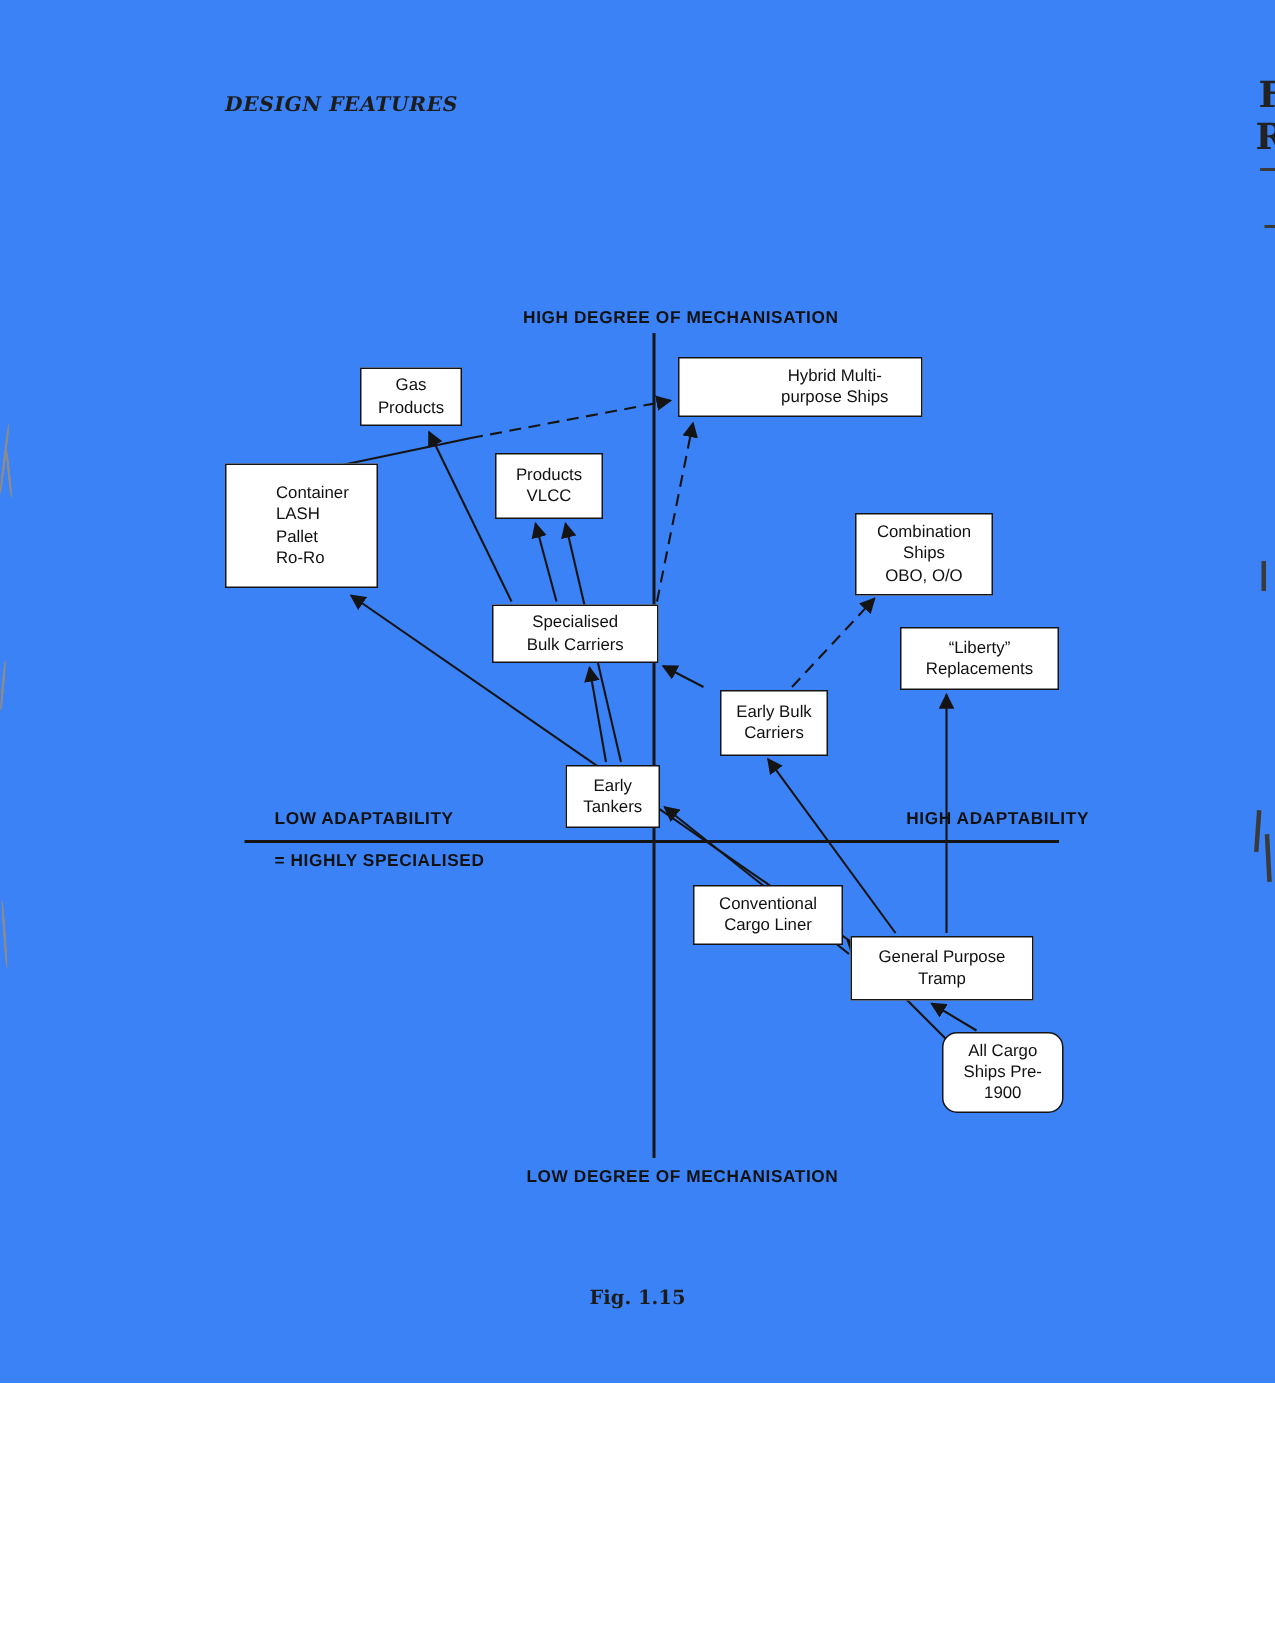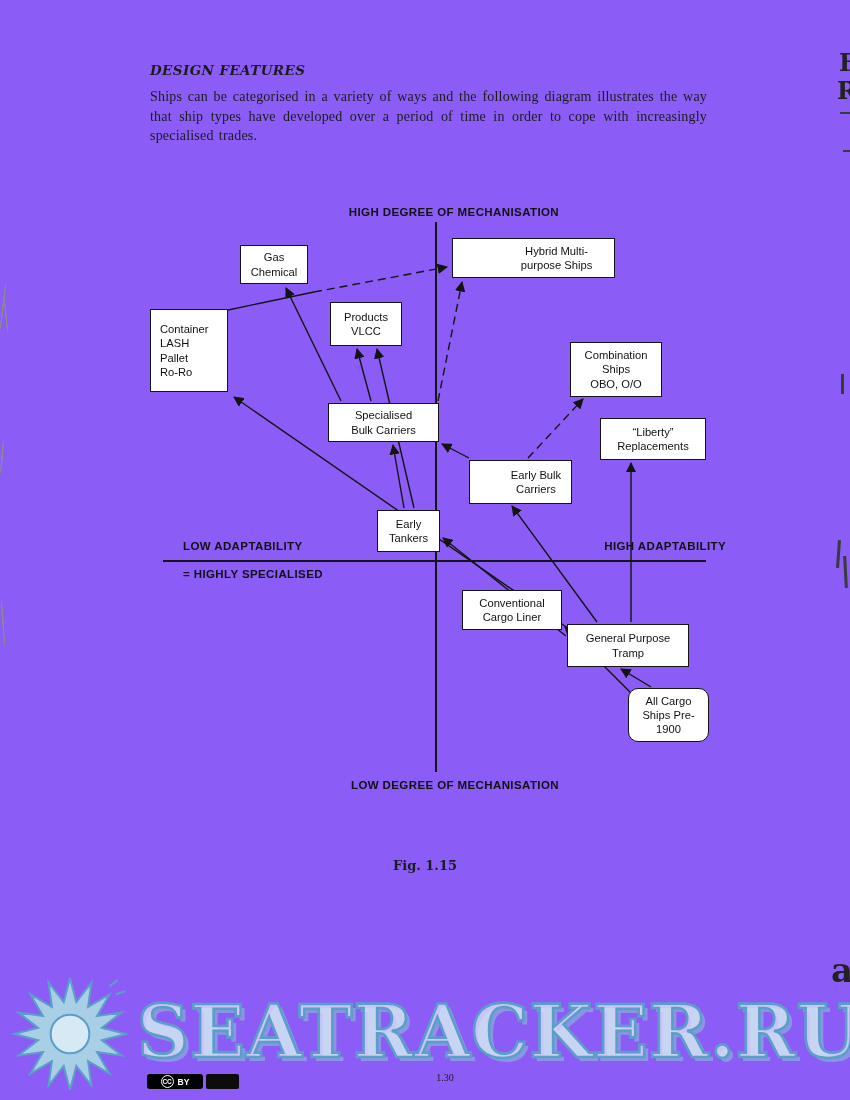--- a/index.html
+++ b/index.html
@@ -1,18 +1,18 @@
 <!DOCTYPE html>
 <html><head>
 <meta charset="utf-8">
 <style>
   html,body{margin:0;padding:0;}
   body{width:850px;height:1100px;background:#ffffff;overflow:hidden;
        font-family:"Liberation Serif",serif;color:#1c1c1c;}
-  .page{position:relative;width:850px;height:1100px;overflow:hidden;background:#8b5cf6;}
+  .page{position:relative;width:850px;height:922px;overflow:hidden;background:#3b82f6;}
 
   
   .heading{position:absolute;left:150px;top:62px;
            font-family:"DejaVu Serif",serif;font-style:italic;font-weight:bold;
            font-size:13.5px;letter-spacing:.4px;}
   .body-text{position:absolute;left:150px;top:87px;width:557px;
              font-size:14px;line-height:19.5px;text-align:justify;
              letter-spacing:.2px;word-spacing:1.5px;}
 
   
@@ -58,21 +58,20 @@
   .art{position:absolute;color:#222;font-family:"DejaVu Serif",serif;font-weight:bold;z-index:4;}
   .art-bar{position:absolute;background:#3a3a3a;z-index:4;}
   .art-gray{position:absolute;border-left:2px solid #8b8b8b;z-index:4;border-radius:60%;}
 </style>
 </head>
 <body>
 
 <div class="page">
 
   <div class="heading">DESIGN FEATURES</div>
-  <div class="body-text">Ships can be categorised in a variety of ways and the following diagram illustrates the way that ship types have developed over a period of time in order to cope with increasingly specialised trades.</div>
 
   <svg class="arrow-layer" width="850" height="1100">
     <defs>
       <marker id="arr" viewBox="0 0 10 10" refX="9" refY="5" markerWidth="7.5" markerHeight="7.5" orient="auto">
         <path d="M0,0 L10,5 L0,10 z" fill="#141414"></path>
       </marker>
     </defs>
 
     <line x1="572" y1="631" x2="234" y2="397" stroke="#141414" stroke-width="1.4" marker-end="url(#arr)"></line>
     <line x1="566" y1="636" x2="443" y2="538" stroke="#141414" stroke-width="1.4" marker-end="url(#arr)"></line>
@@ -94,29 +93,29 @@
 
   <div class="axis-v"></div>
   <div class="axis-h"></div>
 
   <div class="axis-label" style="left:436px;top:206px;transform:translateX(-51%);">HIGH DEGREE OF MECHANISATION</div>
   <div class="axis-label" style="left:436px;top:779px;transform:translateX(-50.5%);">LOW DEGREE OF MECHANISATION</div>
   <div class="axis-label" style="left:163px;top:540px;">LOW ADAPTABILITY</div>
   <div class="axis-label" style="left:163px;top:568px;">= HIGHLY SPECIALISED</div>
   <div class="axis-label" style="left:706px;top:540px;transform:translateX(-100%);">HIGH ADAPTABILITY</div>
 
-  <div class="dbox" style="left:150px;top:309px;width:76px;height:81px;">
+  <div class="dbox" style="left:150px;top:309px;width:76px;height:81px;padding-left:24px;">
     <span class="dbox-label align-left">Container
 LASH
 Pallet
 Ro-Ro</span>
   </div>
   <div class="dbox" style="left:240px;top:245px;width:66px;height:37px;">
     <span class="dbox-label">Gas
-Chemical</span>
+Products</span>
   </div>
   <div class="dbox" style="left:452px;top:238px;width:115px;height:38px;padding-left:46px;">
     <span class="dbox-label">Hybrid Multi-
 purpose Ships</span>
   </div>
   <div class="dbox" style="left:330px;top:302px;width:70px;height:42px;">
     <span class="dbox-label">Products
 VLCC</span>
   </div>
   <div class="dbox" style="left:570px;top:342px;width:90px;height:53px;">
@@ -125,21 +124,21 @@
 OBO, O/O</span>
   </div>
   <div class="dbox" style="left:328px;top:403px;width:109px;height:37px;">
     <span class="dbox-label">Specialised
 Bulk Carriers</span>
   </div>
   <div class="dbox" style="left:600px;top:418px;width:104px;height:40px;">
     <span class="dbox-label">“Liberty”
 Replacements</span>
   </div>
-  <div class="dbox" style="left:469px;top:460px;width:70px;height:42px;padding-left:31px;">
+  <div class="dbox" style="left:480px;top:460px;width:70px;height:42px;">
     <span class="dbox-label">Early Bulk
 Carriers</span>
   </div>
   <div class="dbox" style="left:377px;top:510px;width:61px;height:40px;">
     <span class="dbox-label">Early
 Tankers</span>
   </div>
   <div class="dbox" style="left:462px;top:590px;width:98px;height:38px;">
     <span class="dbox-label">Conventional
 Cargo Liner</span>

